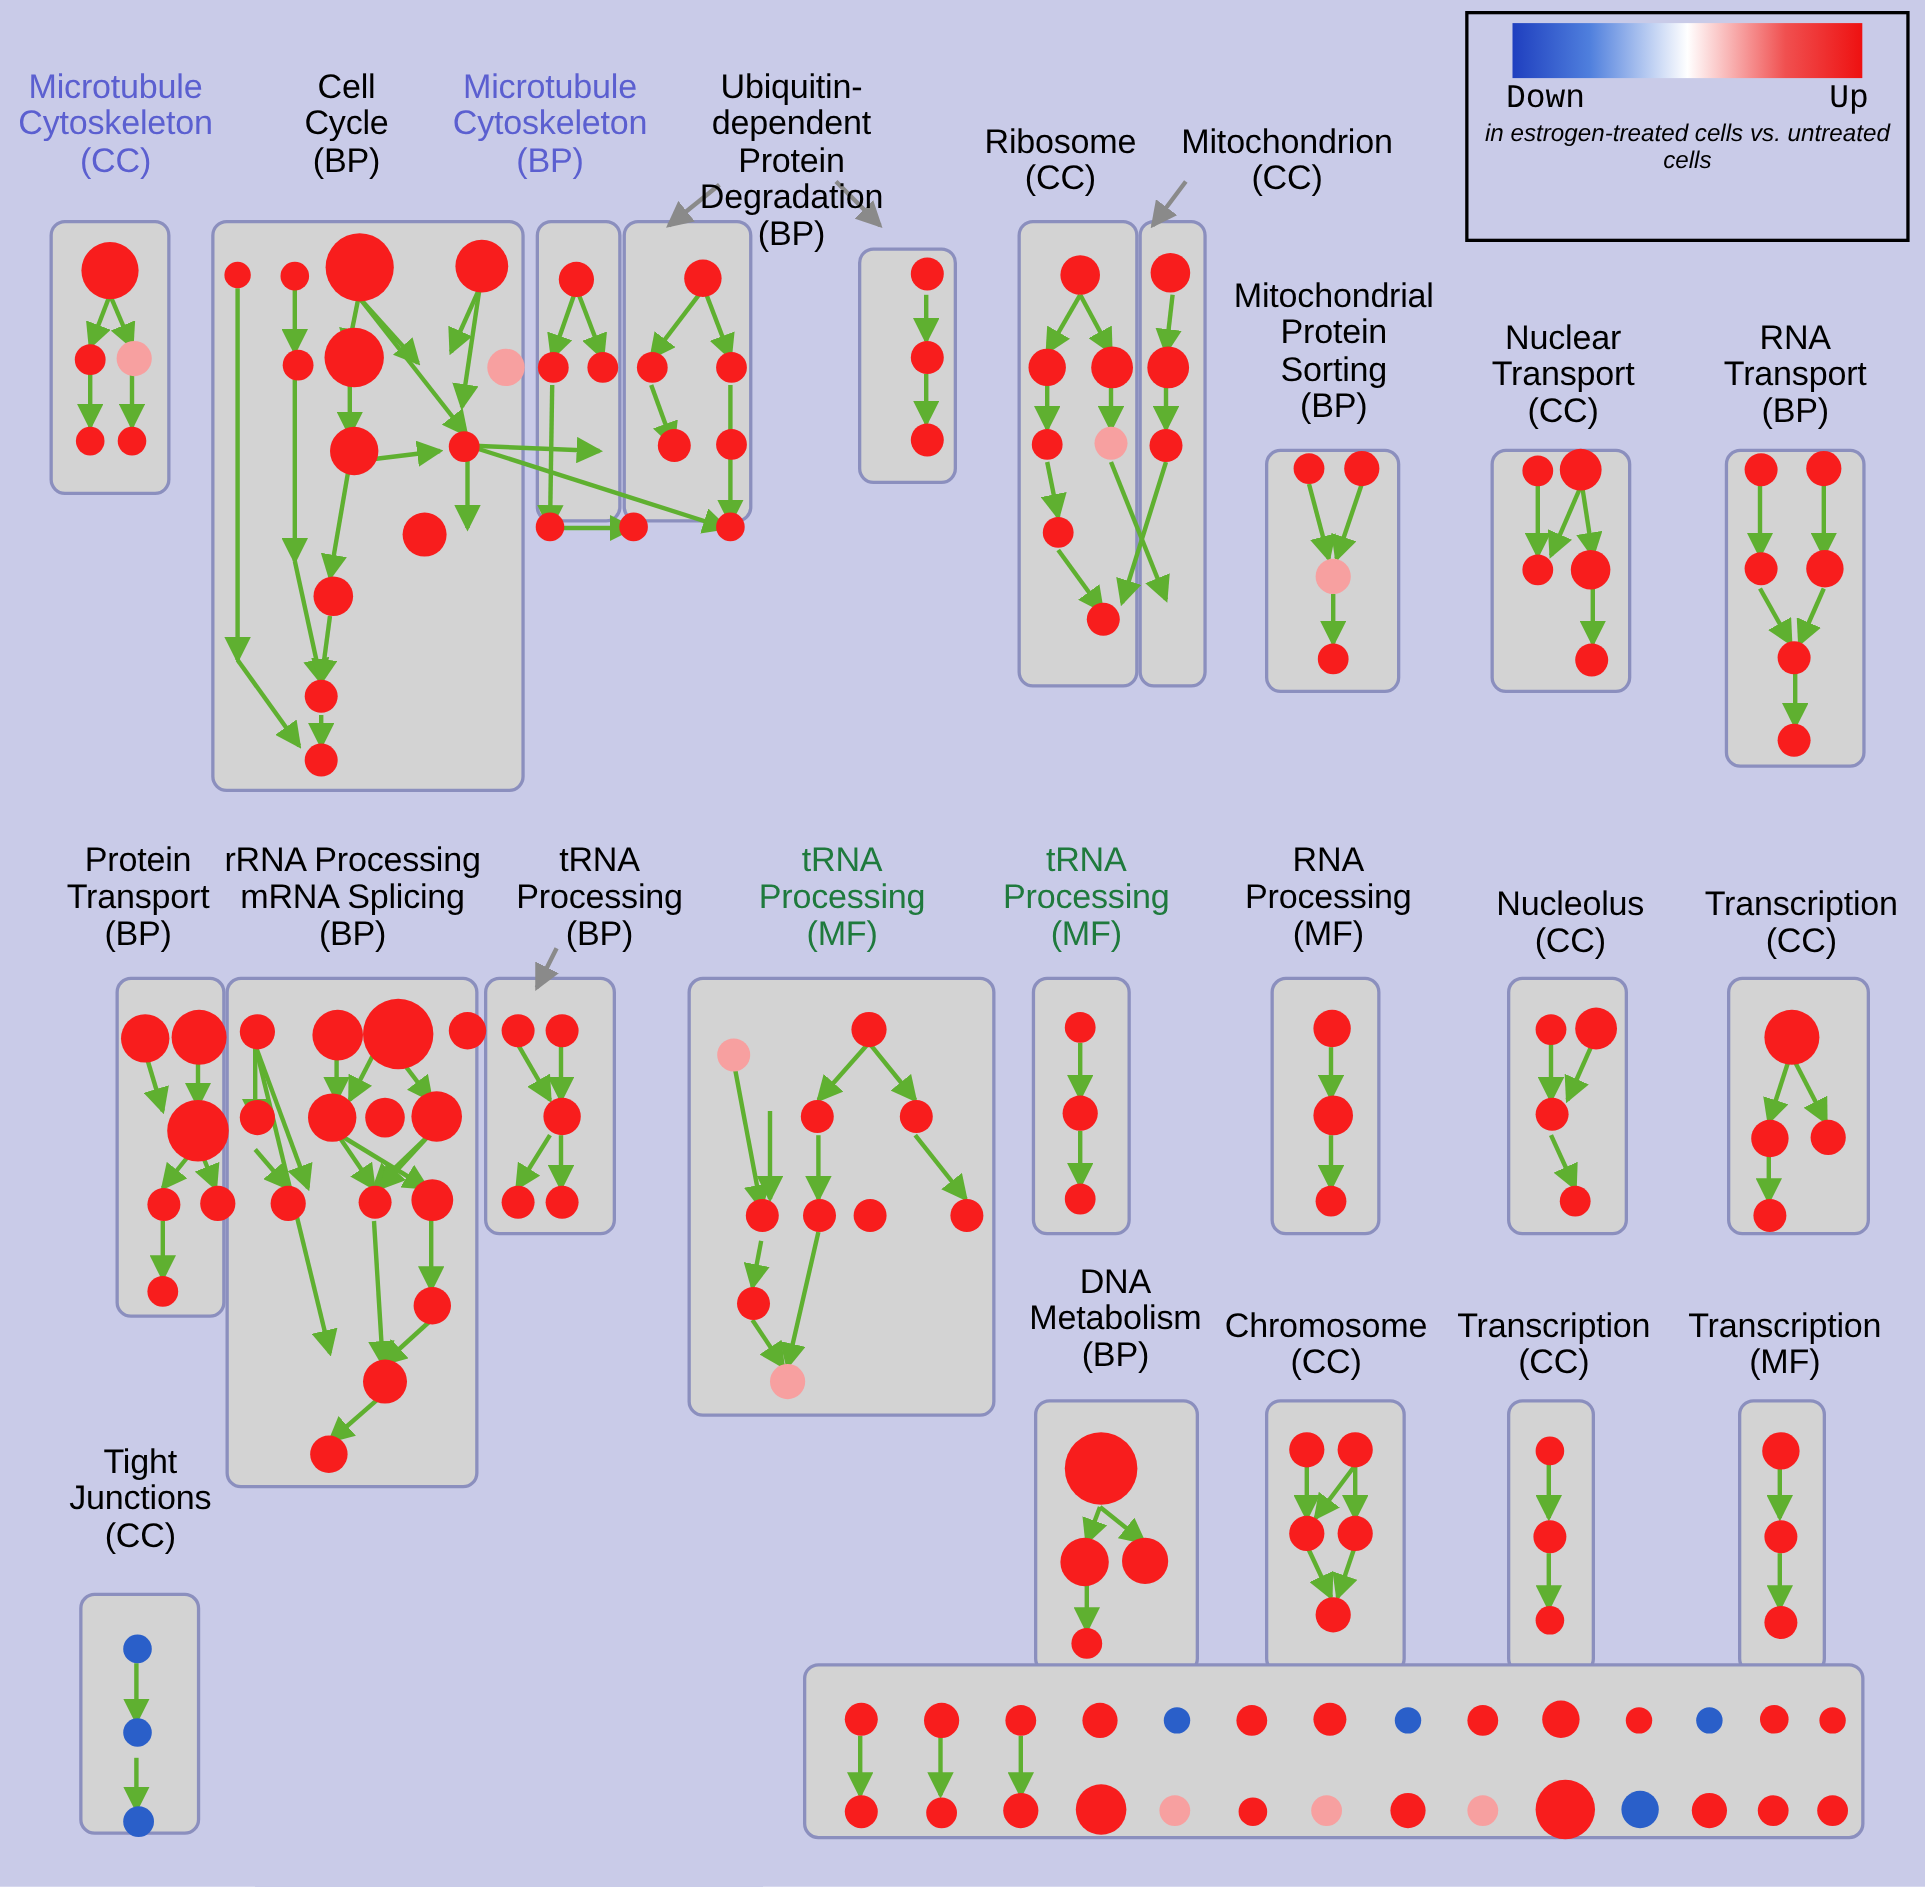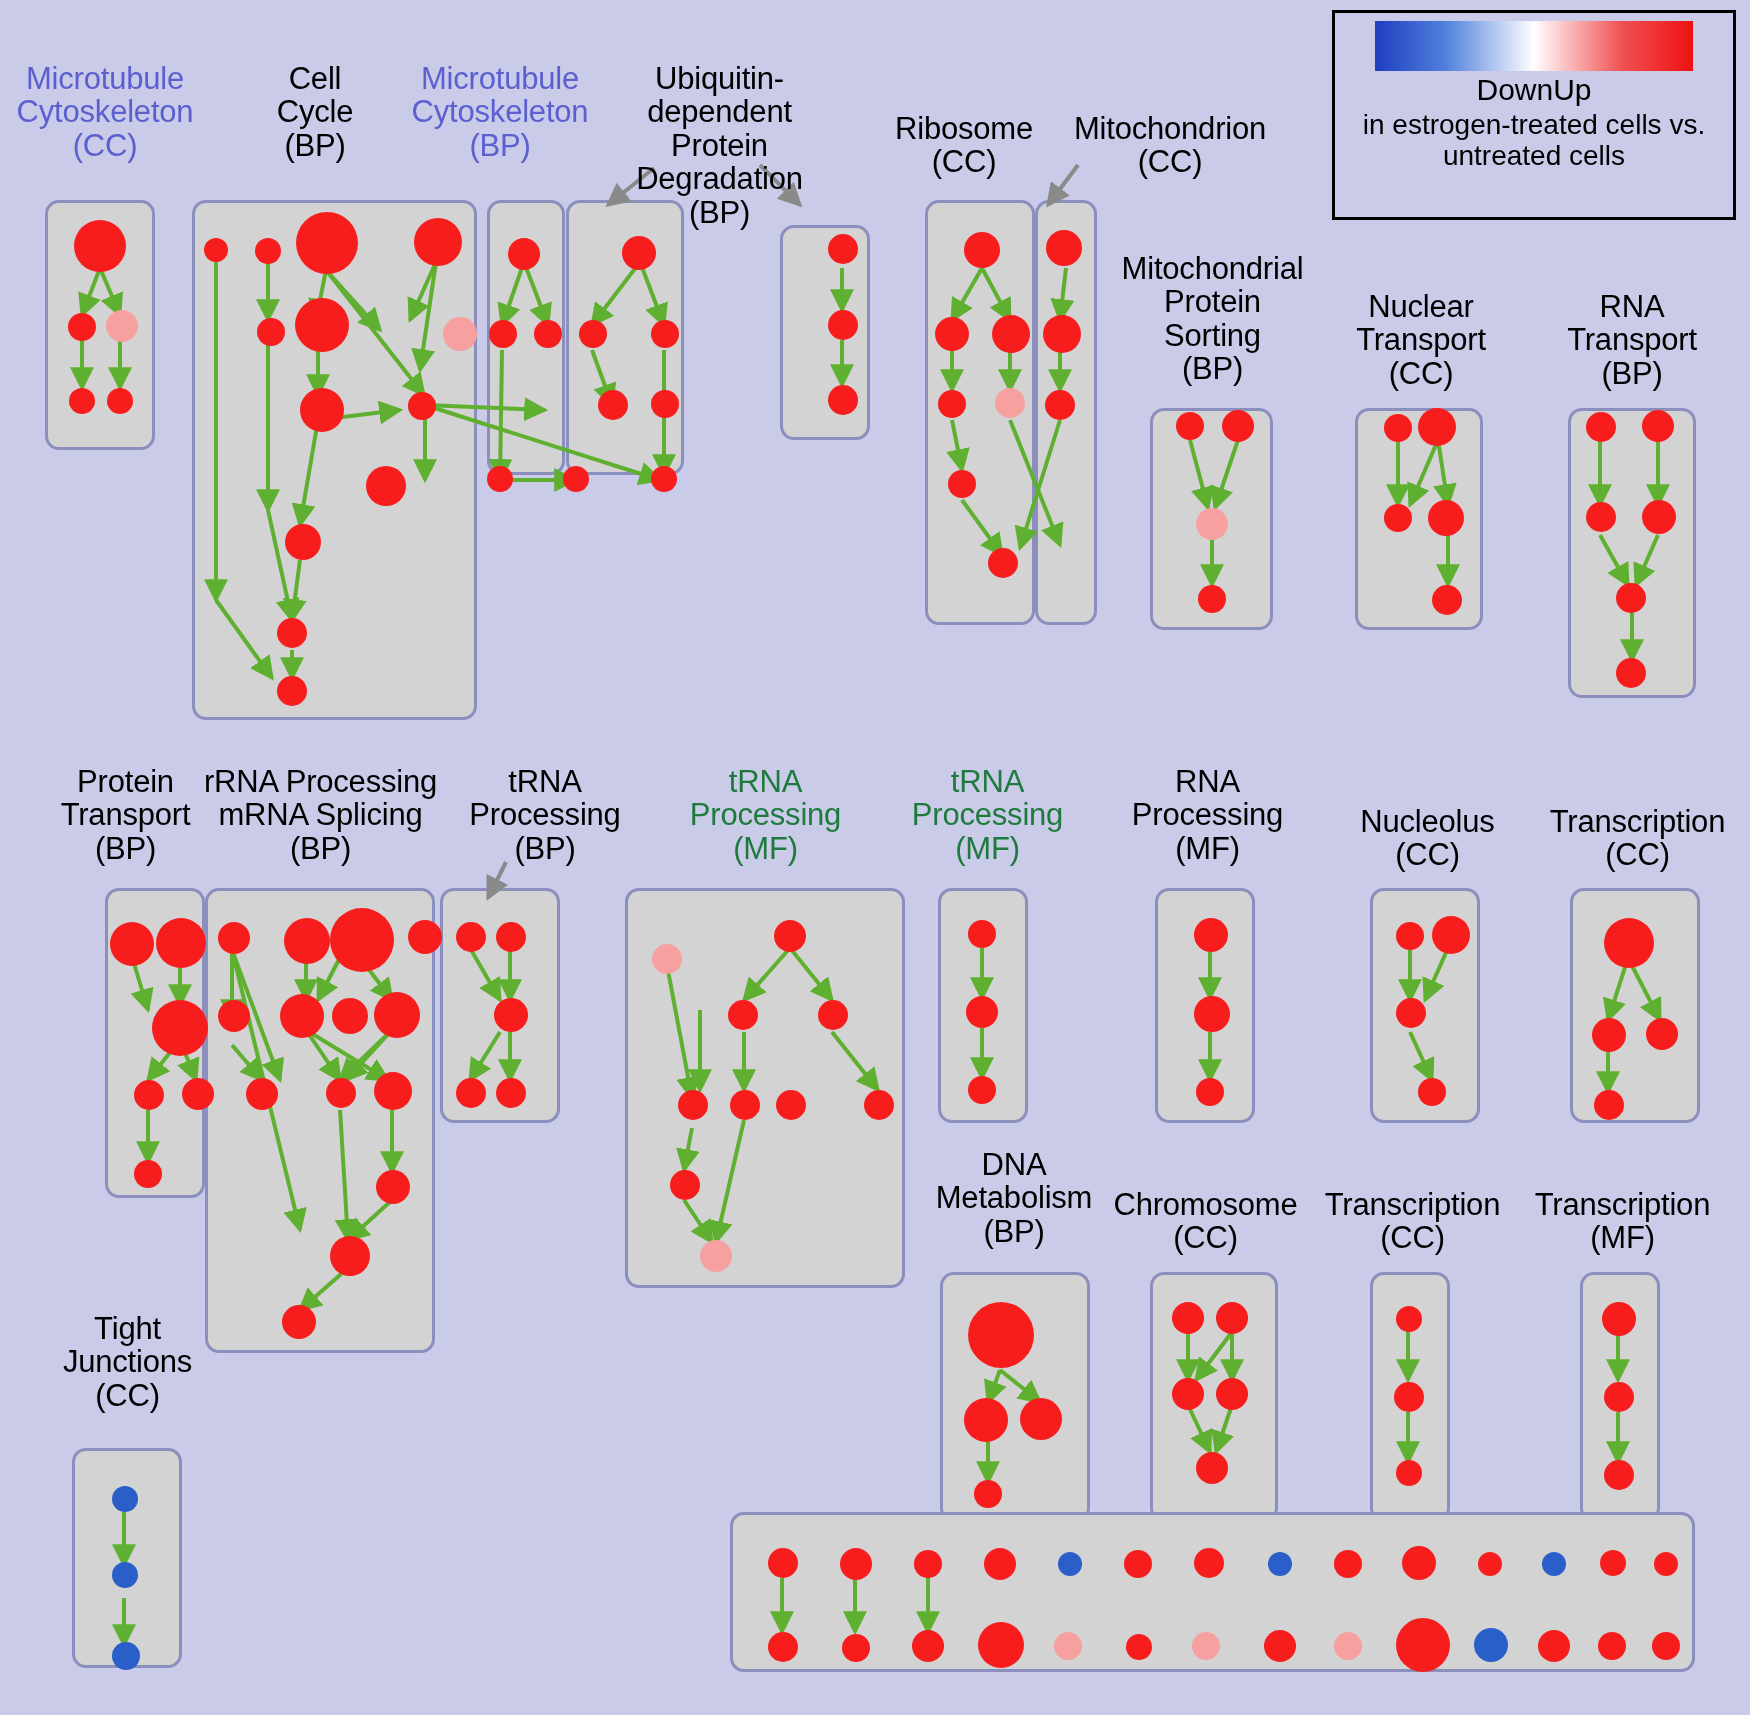--- a/index.html
+++ b/index.html
@@ -58,25 +58,25 @@
   }
   #legend .ltitle{
     font-size:30px;margin-top:8px;color:#000;
   }
   #legend .bar{
     margin:8px auto 2px auto;
     width:318px;height:50px;
     background:linear-gradient(to right,#1f3fbf 0%,#4f7fdd 22%,#ffffff 50%,#f05050 78%,#ee1111 100%);
   }
   #legend .ends{
-    display:flex;justify-content:center;
-    width:330px;margin:0 auto;font-size:30px;
+    display:flex;justify-content:space-between;
+    width:330px;margin:0 auto;font-size:30px;font-family:Liberation Mono, monospace;
   }
   #legend .sub{
-    font-size:28px;line-height:1.12;margin-top:2px;
+    font-size:22px;line-height:1.12;margin-top:2px;font-style:italic;
   }
   .bigtext{
     position:absolute;
     font-size:31px;line-height:1.28;color:#000;
     white-space:pre-line;
     text-align:left;
   }
 </style>
 </head>
 <body>

